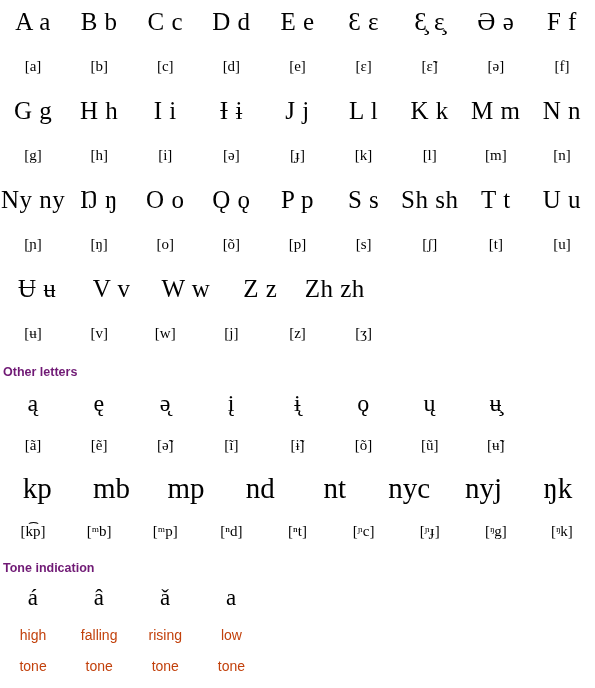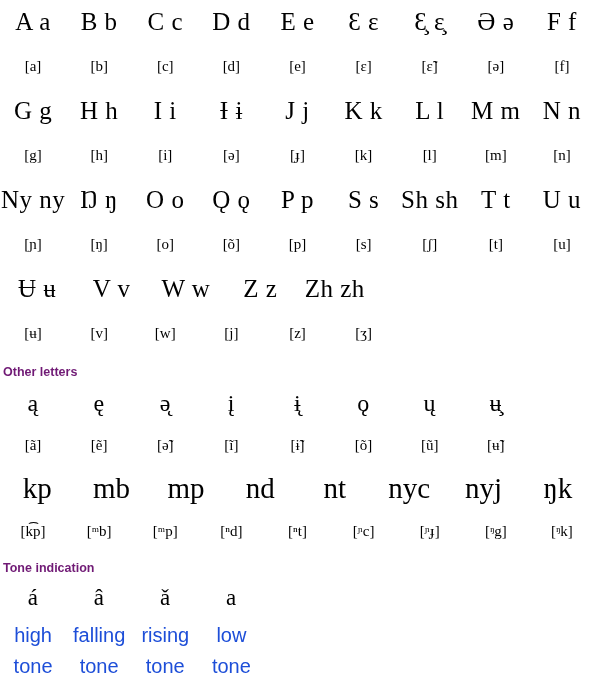--- a/index.html
+++ b/index.html
@@ -79,23 +79,23 @@
     line-height: 38px;
   }
 
   
   .block-tone .row-letters .cell {
     font-size: 23px;
     line-height: 44px;
   }
   .block-tone .row-tonelabel .cell {
     font-family: "Liberation Sans", "DejaVu Sans", sans-serif;
-    font-size: 20px;
+    font-size: 14px;
     line-height: 31px;
-    color: #1d4ed8;
+    color: #c2410c;
   }
 
   
   .sp-8 { height: 8px; }
   .sp-10 { height: 10px; }
 
   
   .tie { white-space: nowrap; }
 </style>
 </head>
@@ -127,22 +127,22 @@
       <div class="cell">[ə]</div>
       <div class="cell">[f]</div>
     </div>
 
     <div class="row row-letters">
       <div class="cell">G g</div>
       <div class="cell">H h</div>
       <div class="cell">I i</div>
       <div class="cell">Ɨ ɨ</div>
       <div class="cell">J j</div>
+      <div class="cell">L l</div>
       <div class="cell">K k</div>
-      <div class="cell">L l</div>
       <div class="cell">M m</div>
       <div class="cell">N n</div>
     </div>
     <div class="row row-ipa">
       <div class="cell">[g]</div>
       <div class="cell">[h]</div>
       <div class="cell">[i]</div>
       <div class="cell">[ə]</div>
       <div class="cell">[ɟ]</div>
       <div class="cell">[k]</div>

